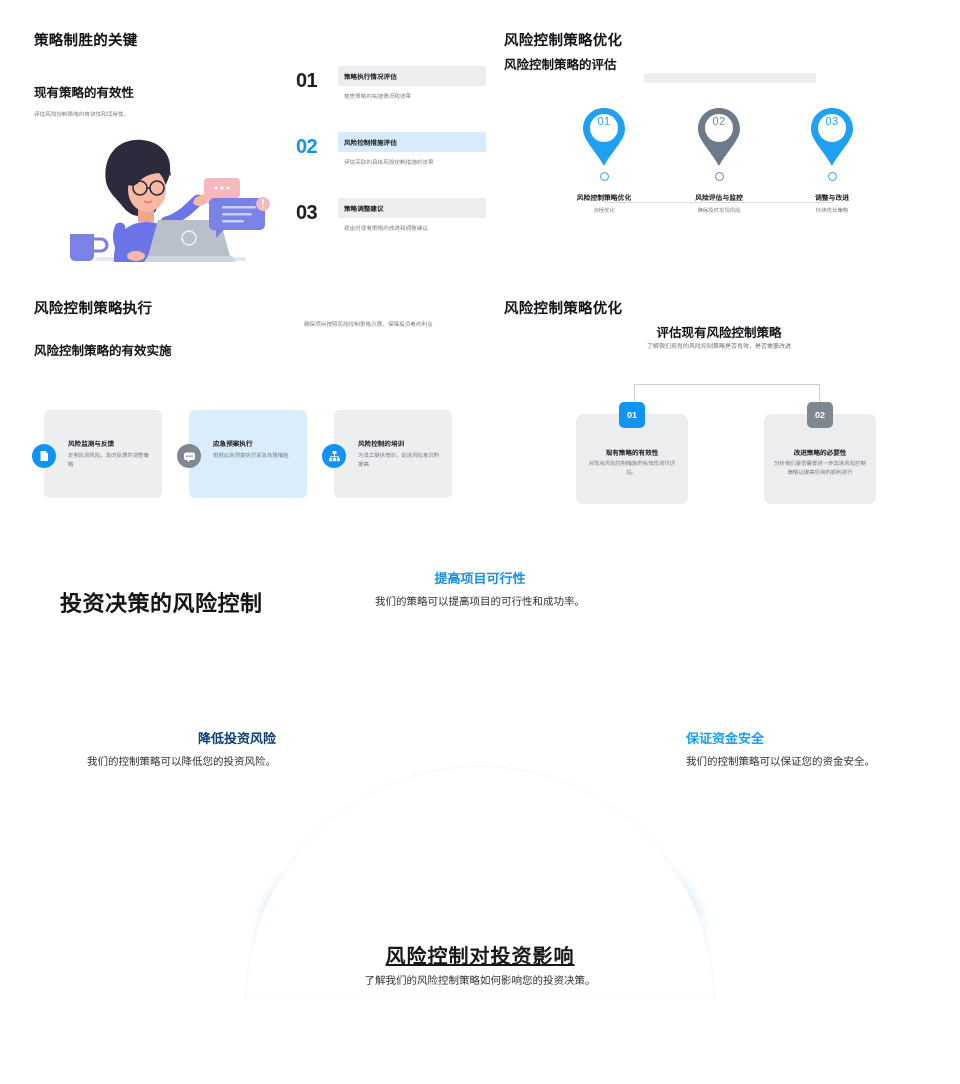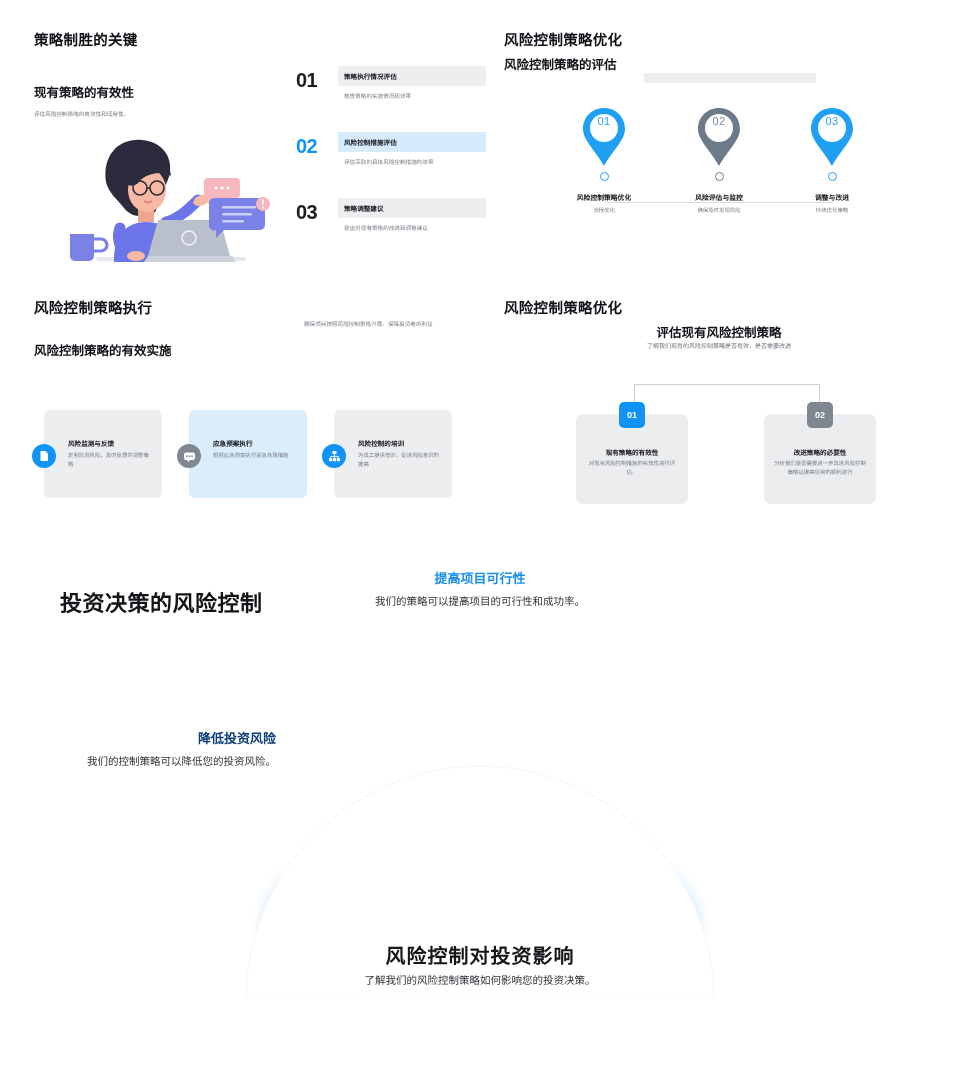--- a/index.html
+++ b/index.html
@@ -130,21 +130,21 @@
   #lbl-top   { left: 370px; top: 8px;  width: 220px; text-align: center; }
   #lbl-left  { left: 66px;  top: 168px; width: 210px; text-align: right; }
   #lbl-right { left: 686px; top: 168px; width: 220px; text-align: left; }
 
   .hero-caption {
     position: absolute; left: 0; top: 412px; width: 960px; text-align: center;
     font-size: 10.5px; color: #2f3338;
   }
   .arch-center-text {
     position: absolute; left: 280px; top: 300px; width: 400px; text-align: center;
-    font-size: 20px; font-weight: bold; color: #15171b; letter-spacing: 1px;
+    font-size: 20px; font-weight: bold; color: #15171b; letter-spacing: 1px; text-decoration: underline;
   }
 </style>
 </head>
 <body>
 
 <div class="page">
 
   <section id="q1">
     <div class="sec-title q-title">策略制胜的关键</div>
     <div class="sub-h q-sub">现有策略的有效性</div>
@@ -389,17 +389,21 @@
     <div class="lbl" id="lbl-top">
       <div class="lt" style="color:#1a8fe8">提高项目可行性</div>
       <div class="ld">我们的策略可以提高项目的可行性和成功率。</div>
     </div>
 
     <div class="lbl" id="lbl-left">
       <div class="lt" style="color:#0d3f7a">降低投资风险</div>
       <div class="ld">我们的控制策略可以降低您的投资风险。</div>
     </div>
 
+    <div class="lbl" id="lbl-right">
+      <div class="lt" style="color:#1aa0f5">保证资金安全</div>
+      <div class="ld">我们的控制策略可以保证您的资金安全。</div>
+    </div>
 
     <div class="hero-caption">了解我们的风险控制策略如何影响您的投资决策。</div>
   </section>
 
 </div>
 
 </body></html>

